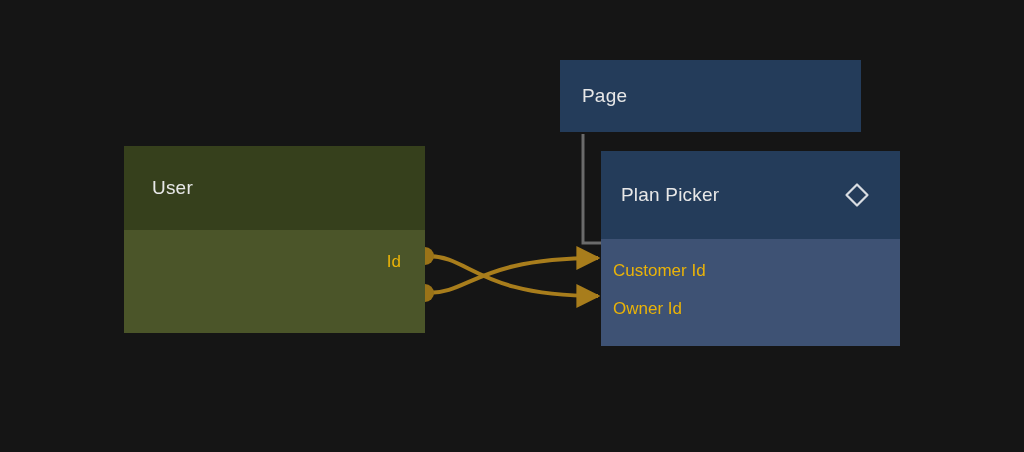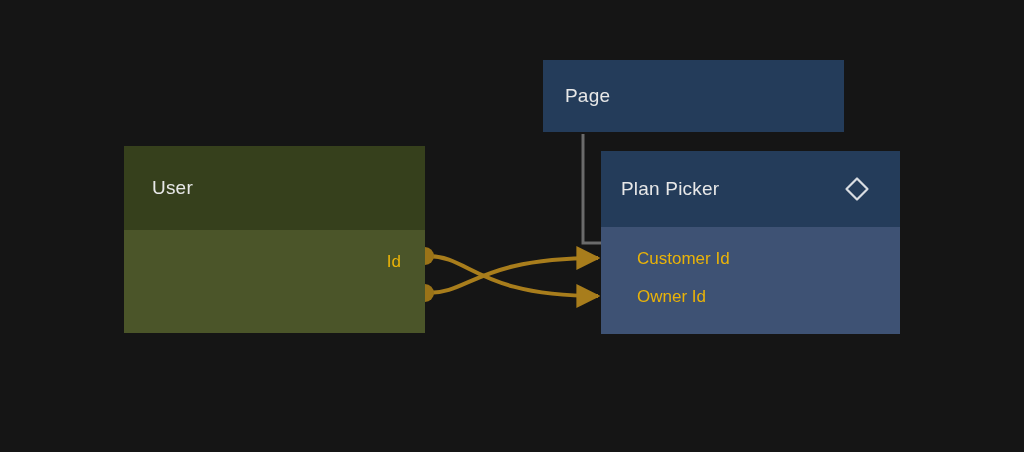--- a/index.html
+++ b/index.html
@@ -64,47 +64,47 @@
     height: 103px;
     background: #4b5529;
     padding: 22px 24px 0 0;
     align-items: flex-end;
   }
   #node-user .field { height: 18px; }
   #node-user .field.f2 { margin-top: 19px; }
 
   
   #node-page {
-    left: 543px;
+    left: 560px;
     top: 60px;
     width: 301px;
     height: 72px;
   }
   #node-page .node-header {
     height: 72px;
     background: #243c5a;
     padding: 0 0 0 22px;
   }
 
   
   #node-planpicker {
     left: 601px;
     top: 151px;
     width: 299px;
     height: 184px;
   }
   #node-planpicker .node-header {
-    height: 76px;
+    height: 88px;
     background: #243c5a;
     padding: 0 30px 0 20px;
   }
   #node-planpicker .node-body {
     height: 107px;
     background: #3e5274;
-    padding: 22px 0 0 36px;
+    padding: 22px 0 0 12px;
     align-items: flex-start;
     text-align: center;
   }
   #node-planpicker .field { height: 18px; }
   #node-planpicker .field.f2 { margin-top: 20px; }
 
   .diamond-icon {
     width: 26px;
     height: 26px;
     flex: 0 0 auto;

